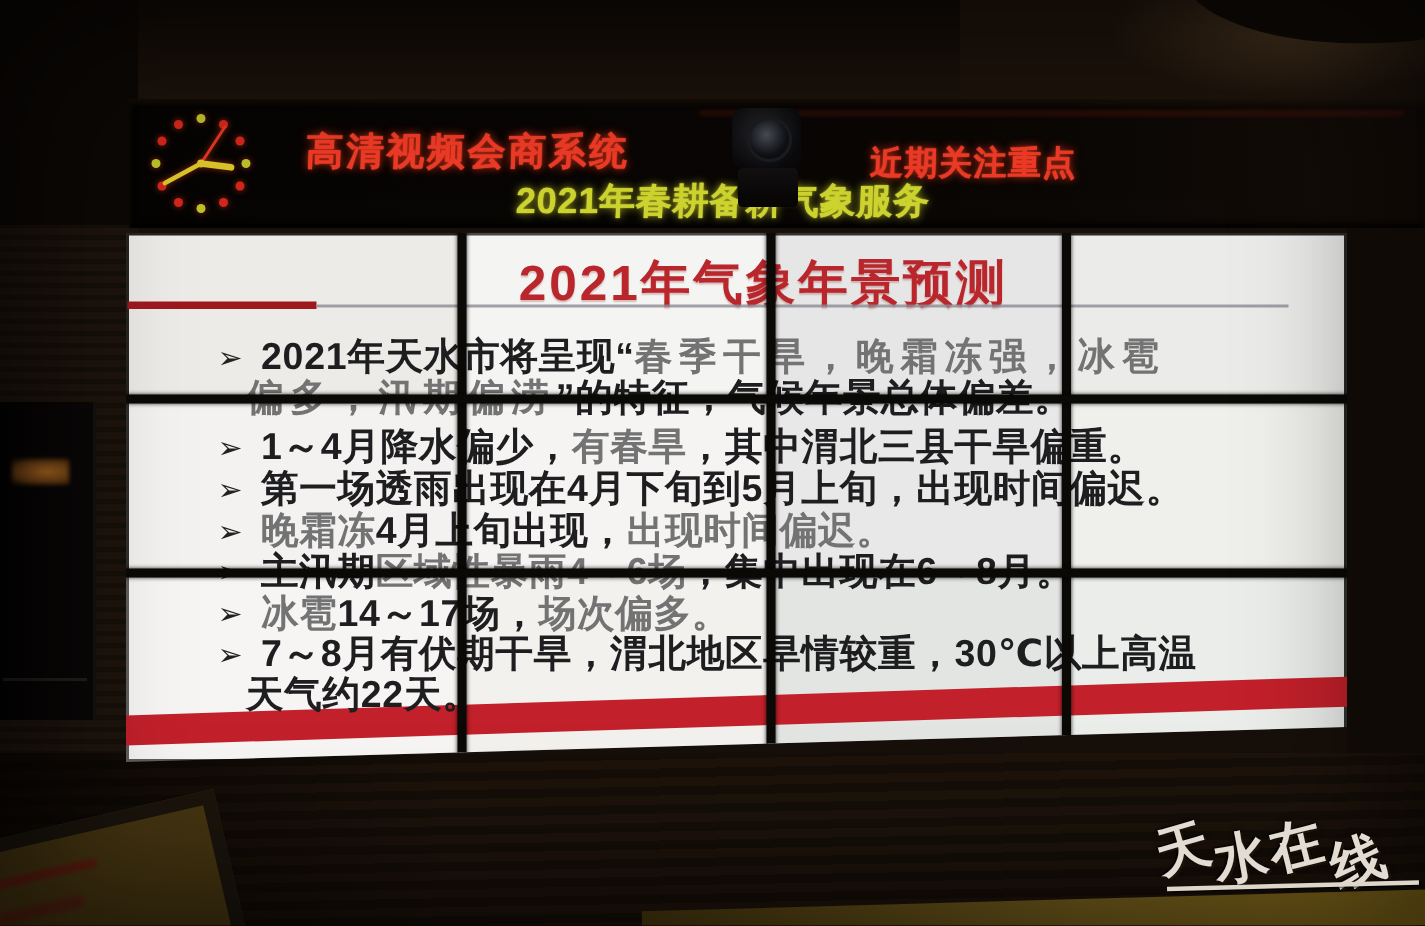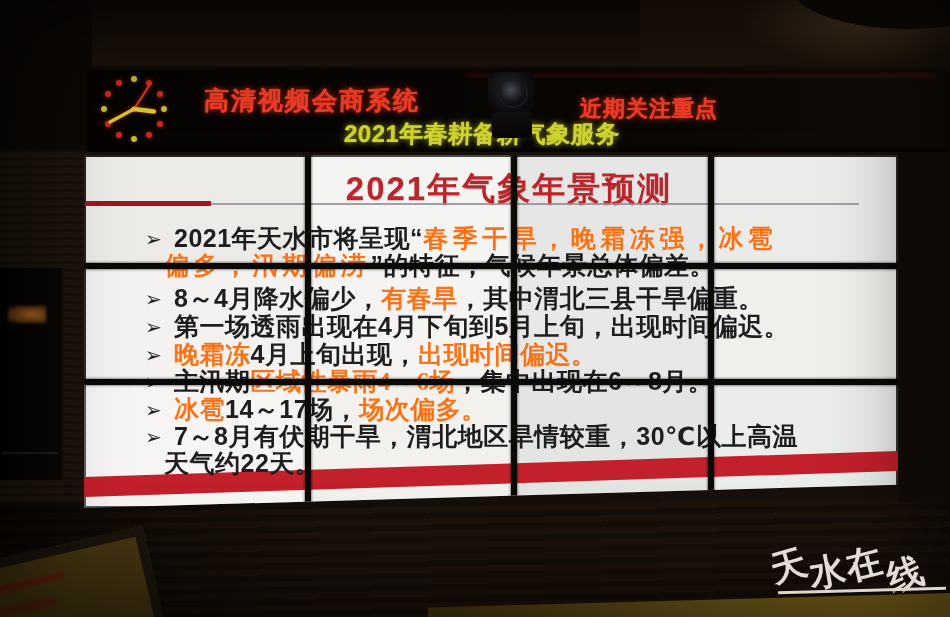--- a/index.html
+++ b/index.html
@@ -95,21 +95,21 @@
   .bullets{position:absolute;left:60px;top:70px;width:736px;color:#1e1e20;
     font-size:25px;font-weight:600;line-height:27px;letter-spacing:.5px;}
   .bullet{margin-bottom:0;}
   .bullet:nth-child(1){margin-bottom:6px;}
   .bullet:nth-child(2){margin-bottom:1px;}
   .bullet:nth-child(3){margin-bottom:1px;}
   .bullet:nth-child(5){margin-bottom:1px;}
   .bline{position:relative;padding-left:30px;white-space:nowrap;}
   .bline.cont{padding-left:20px;}
   .arrow{position:absolute;left:1px;top:1px;font-size:20px;color:#222;}
-  .red{color:#f97316;font-family:Liberation Serif, serif;}
+  .red{color:#737373;}
   .wide{letter-spacing:4.5px;}
 
   .ribbon{position:absolute;left:-3px;top:309px;width:822px;height:20px;
     background:#c2202a;transform:rotate(-1.82deg);}
 
   .bezel{position:absolute;background:#0b0906;box-shadow:0 0 3px rgba(0,0,0,.85);}
   .bv1{left:221px;top:0;width:6px;height:100%;}
   .bv2{left:427px;top:0;width:6px;height:100%;}
   .bv3{left:624px;top:0;width:6px;height:100%;}
   .bh1{left:0;top:108px;width:100%;height:6px;}
@@ -208,21 +208,21 @@
       <div class="ribbon"></div>
       <div class="slide-title">2021年气象年景预测</div>
       <div class="title-red-bar"></div>
       <div class="title-gray-line"></div>
       <div class="bullets" id="bullets">
           <div class="bullet">
             <div class="bline"><span class="arrow">➢</span><span>2021年天水市将呈现“</span><span class="red wide">春季干旱，晚霜冻强，冰雹</span></div>
             <div class="bline cont"><span class="red wide">偏多，汛期偏涝</span><span>”的特征，气候年景总体偏差。</span></div>
           </div>
           <div class="bullet">
-            <div class="bline"><span class="arrow">➢</span><span>8～4月降水偏少，</span><span class="red">有春旱</span><span>，其中渭北三县干旱偏重。</span></div>
+            <div class="bline"><span class="arrow">➢</span><span>1～4月降水偏少，</span><span class="red">有春旱</span><span>，其中渭北三县干旱偏重。</span></div>
           </div>
           <div class="bullet">
             <div class="bline"><span class="arrow">➢</span><span>第一场透雨出现在4月下旬到5月上旬，出现时间偏迟。</span></div>
           </div>
           <div class="bullet">
             <div class="bline"><span class="arrow">➢</span><span class="red">晚霜冻</span><span>4月上旬出现，</span><span class="red">出现时间偏迟。</span></div>
           </div>
           <div class="bullet">
             <div class="bline"><span class="arrow">➢</span><span>主汛期</span><span class="red">区域性暴雨4～6场</span><span>，集中出现在6～8月。</span></div>
           </div>

